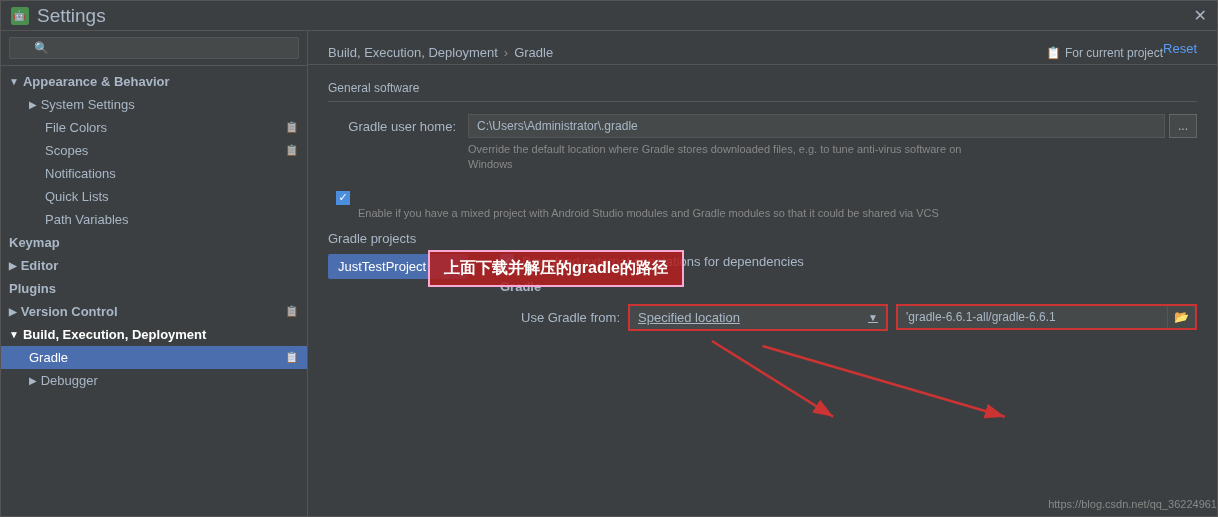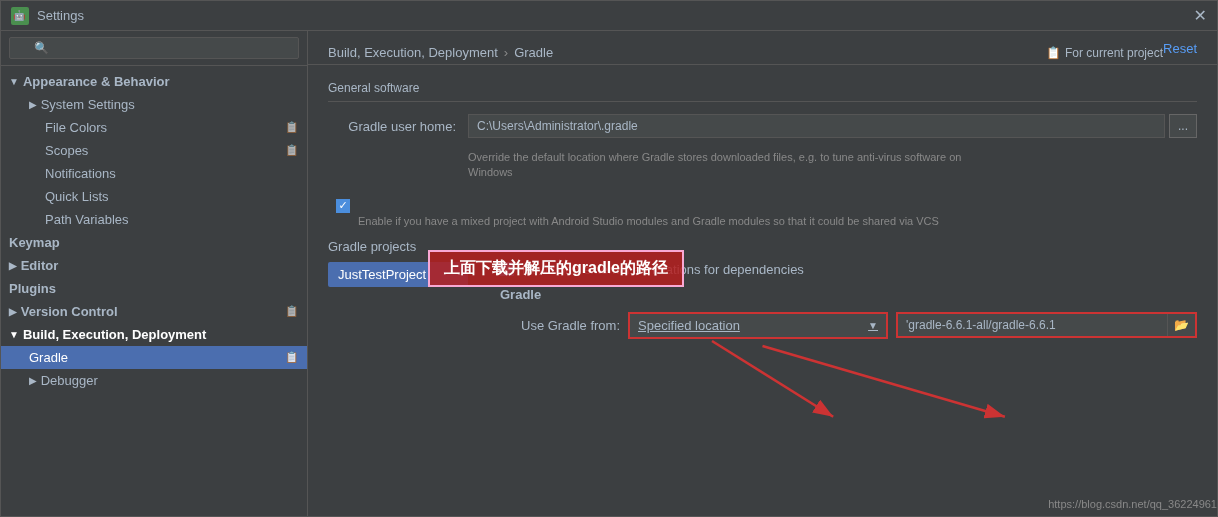--- a/index.html
+++ b/index.html
@@ -2,21 +2,21 @@
 <html><head>
   <meta charset="utf-8">
   <style>
     * { box-sizing: border-box; margin: 0; padding: 0; }
     body { font-family: 'Segoe UI', Arial, sans-serif; font-size: 13px; background: #2b2b2b; color: #a9b7c6; width: 1218px; height: 517px; overflow: hidden; }
 
     .window { width: 1218px; height: 517px; background: #3c3f41; display: flex; flex-direction: column; border: 1px solid #555; }
 
     .title-bar { background: #3c3f41; height: 30px; display: flex; align-items: center; padding: 0 10px; border-bottom: 1px solid #555; flex-shrink: 0; }
     .title-bar-icon { width: 18px; height: 18px; margin-right: 8px; background: #4a8f4f; border-radius: 2px; display: flex; align-items: center; justify-content: center; font-size: 10px; }
-    .title-bar-text { color: #a9b7c6; font-size: 13px; flex: 1; }
+    .title-bar-text { color: #a9b7c6; font-size: 19px; flex: 1; }
     .title-bar-close { color: #a9b7c6; cursor: pointer; font-size: 16px; }
 
     .content { display: flex; flex: 1; overflow: hidden; }
 
     
     .sidebar { width: 307px; background: #3c3f41; border-right: 1px solid #555; display: flex; flex-direction: column; flex-shrink: 0; }
     .sidebar-search { padding: 6px 8px; border-bottom: 1px solid #555; }
     .sidebar-search input { width: 100%; background: #45494a; border: 1px solid #555; color: #a9b7c6; padding: 3px 6px; font-size: 12px; outline: none; border-radius: 2px; }
 
     .sidebar-items { flex: 1; overflow-y: auto; padding: 4px 0; }
@@ -33,21 +33,21 @@
     .breadcrumb { display: flex; align-items: center; color: #a9b7c6; font-size: 13px; flex: 1; }
     .breadcrumb-sep { margin: 0 6px; color: #888; }
     .breadcrumb-current { color: #a9b7c6; }
     .breadcrumb-project { display: flex; align-items: center; color: #a9b7c6; margin-left: 20px; font-size: 12px; }
     .reset-btn { color: #589df6; font-size: 13px; cursor: pointer; margin-left: auto; padding-bottom: 8px; }
 
     .main-body { padding: 16px 20px; flex: 1; overflow-y: auto; position: relative; }
 
     .section-title { color: #a9b7c6; font-size: 12px; margin-bottom: 12px; border-bottom: 1px solid #555; padding-bottom: 6px; }
 
-    .form-row { display: flex; align-items: center; margin-bottom: 12px; }
+    .form-row { display: flex; align-items: center; margin-bottom: 4px; }
     .form-label { width: 140px; color: #a9b7c6; font-size: 13px; text-align: right; padding-right: 12px; flex-shrink: 0; }
     .form-input-wrap { flex: 1; display: flex; align-items: center; }
     .form-input { background: #45494a; border: 1px solid #555; color: #a9b7c6; padding: 4px 8px; font-size: 12px; flex: 1; outline: none; }
     .form-btn-small { background: #45494a; border: 1px solid #666; color: #a9b7c6; padding: 4px 8px; margin-left: 4px; cursor: pointer; font-size: 12px; }
 
     .hint-text { color: #888; font-size: 11px; margin-left: 140px; line-height: 1.4; margin-bottom: 18px; }
     .checkbox-label { color: #a9b7c6; font-size: 13px; font-weight: 500; }
 
     .projects-section { margin-top: 12px; }
     .projects-title { color: #a9b7c6; font-size: 13px; margin-bottom: 8px; }

